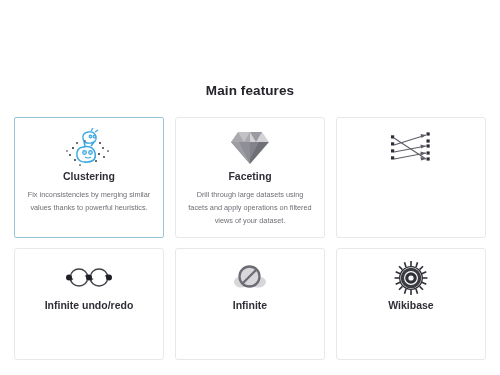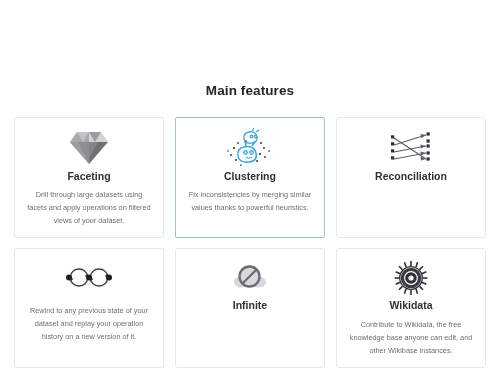--- a/index.html
+++ b/index.html
@@ -83,37 +83,20 @@
   svg { display: block; }
 </style>
 </head>
 <body>
 
 <div class="page">
 
   <h2 class="section-title">Main features</h2>
 
   <div class="grid">
-
-    <div class="card row1">
-      <div class="icon-wrap">
-        <svg width="44" height="38" viewBox="0 0 44 38">
-          <polygon points="22,3 34,3 41,13 22,13" fill="#d3d3d6"></polygon>
-          <polygon points="22,3 10,3 3,13 22,13" fill="#a9a9ae"></polygon>
-          <polygon points="3,13 22,13 22,35" fill="#8e8e95"></polygon>
-          <polygon points="22,13 41,13 22,35" fill="#6f6f77"></polygon>
-          <polygon points="10,3 16,13 22,3" fill="#c2c2c6"></polygon>
-          <polygon points="34,3 28,13 22,3" fill="#9a9aa0"></polygon>
-          <polygon points="22,13 31,13 22,30" fill="#83838b"></polygon>
-          <polygon points="3,13 11,13 22,35" fill="#9d9da3"></polygon>
-        </svg>
-      </div>
-      <div class="card-title">Faceting</div>
-      <div class="card-desc">Drill through large datasets using facets and apply operations on filtered views of your dataset.</div>
-    </div>
 
     <div class="card row1 highlighted">
       <div class="icon-wrap">
         <svg width="62" height="42" viewBox="0 0 62 42">
           <g fill="none" stroke="#3aa7e0" stroke-width="1.3">
             <path d="M30 5 q7 -1 8 5 q1 5 -5 6 q-7 1 -8 -4 q-1 -6 5 -7 z"></path>
             <path d="M33 4 l2 -3 M37 5 l3 -2"></path>
           </g>
           <g fill="#bfe3f6" stroke="#3aa7e0" stroke-width="1.1">
             <circle cx="32.5" cy="9.5" r="1.4"></circle>
@@ -144,20 +127,37 @@
             <circle cx="9" cy="24" r="0.8"></circle>
           </g>
         </svg>
       </div>
       <div class="card-title">Clustering</div>
       <div class="card-desc">Fix inconsistencies by merging similar values thanks to powerful heuristics.</div>
     </div>
 
     <div class="card row1">
       <div class="icon-wrap">
+        <svg width="44" height="38" viewBox="0 0 44 38">
+          <polygon points="22,3 34,3 41,13 22,13" fill="#d3d3d6"></polygon>
+          <polygon points="22,3 10,3 3,13 22,13" fill="#a9a9ae"></polygon>
+          <polygon points="3,13 22,13 22,35" fill="#8e8e95"></polygon>
+          <polygon points="22,13 41,13 22,35" fill="#6f6f77"></polygon>
+          <polygon points="10,3 16,13 22,3" fill="#c2c2c6"></polygon>
+          <polygon points="34,3 28,13 22,3" fill="#9a9aa0"></polygon>
+          <polygon points="22,13 31,13 22,30" fill="#83838b"></polygon>
+          <polygon points="3,13 11,13 22,35" fill="#9d9da3"></polygon>
+        </svg>
+      </div>
+      <div class="card-title">Faceting</div>
+      <div class="card-desc">Drill through large datasets using facets and apply operations on filtered views of your dataset.</div>
+    </div>
+
+    <div class="card row1">
+      <div class="icon-wrap">
         <svg width="52" height="38" viewBox="0 0 52 38">
           <g stroke="#5d5d66" stroke-width="1.1" fill="none">
             <line x1="9" y1="9" x2="41" y2="30"></line>
             <line x1="9" y1="16" x2="41" y2="6"></line>
             <line x1="9" y1="23" x2="41" y2="17"></line>
             <line x1="9" y1="30" x2="41" y2="24"></line>
           </g>
           <g fill="#5d5d66">
             <polygon points="41,30 35.5,27.5 36,31.5"></polygon>
             <polygon points="41,6 35.5,5 36.5,9"></polygon>
@@ -170,21 +170,20 @@
             <rect x="6" y="20.3" width="3.2" height="3.2"></rect>
             <rect x="6" y="27.3" width="3.2" height="3.2"></rect>
             <rect x="41.5" y="3.4" width="3.2" height="3.2"></rect>
             <rect x="41.5" y="10.4" width="3.2" height="3.2"></rect>
             <rect x="41.5" y="15.4" width="3.2" height="3.2"></rect>
             <rect x="41.5" y="22.4" width="3.2" height="3.2"></rect>
             <rect x="41.5" y="28.4" width="3.2" height="3.2"></rect>
           </g>
         </svg>
       </div>
-      <div class="card-title">Reconciliation</div>
     </div>
 
     <div class="card row2">
       <div class="icon-wrap">
         <svg width="58" height="30" viewBox="0 0 58 30">
           <g fill="none" stroke="#42424a" stroke-width="1.4" stroke-linecap="round">
             <path d="M10.5 13.5 a8.5 7.5 0 1 1 17 0"></path>
             <path d="M27.5 15.5 a8.5 7.5 0 1 1 -17 0"></path>
             <path d="M30.5 13.5 a8.5 7.5 0 1 1 17 0"></path>
             <path d="M47.5 15.5 a8.5 7.5 0 1 1 -17 0"></path>
@@ -195,21 +194,21 @@
             <polygon points="47.8,10.5 44.5,13.2 48.6,14.2"></polygon>
             <polygon points="30.4,18.5 33.7,15.8 29.6,14.8"></polygon>
           </g>
           <g fill="#1f1f26">
             <circle cx="9" cy="14.5" r="3"></circle>
             <circle cx="29" cy="14.5" r="3"></circle>
             <circle cx="49" cy="14.5" r="3"></circle>
           </g>
         </svg>
       </div>
-      <div class="card-desc">Rewind to any previous state of your dataset and replay your operation history on a new version of it.</div>
+      <div class="card-title">Infinite undo/redo</div>
     </div>
 
     <div class="card row2">
       <div class="icon-wrap">
         <svg width="46" height="34" viewBox="0 0 46 34">
           <g fill="#d7d7da">
             <ellipse cx="14" cy="21" rx="7" ry="5.5"></ellipse>
             <ellipse cx="31" cy="21" rx="8" ry="5.5"></ellipse>
             <ellipse cx="22" cy="17" rx="9" ry="7"></ellipse>
             <rect x="13" y="19" width="19" height="7"></rect>
@@ -242,18 +241,17 @@
             <line x1="8" y1="7.2" x2="11.4" y2="10.6"></line>
             <line x1="13.5" y1="3.3" x2="15" y2="8"></line>
           </g>
           <circle cx="20" cy="19" r="11.3" fill="none" stroke="#2f2f37" stroke-width="1.3"></circle>
           <circle cx="20" cy="19" r="8.6" fill="none" stroke="#3c3c44" stroke-width="3.4"></circle>
           <circle cx="20" cy="19" r="5.6" fill="none" stroke="#ffffff" stroke-width="1.5"></circle>
           <circle cx="20" cy="19" r="4.2" fill="none" stroke="#2f2f37" stroke-width="3.2"></circle>
           <circle cx="20" cy="19" r="2.1" fill="#f3f3f4"></circle>
         </svg>
       </div>
-      <div class="card-title">Wikidata</div>
-      <div class="card-desc">Contribute to Wikidata, the free knowledge base anyone can edit, and other Wikibase instances.</div>
+      <div class="card-title">Wikibase</div>
     </div>
 
   </div>
 </div>
 
 </body></html>

